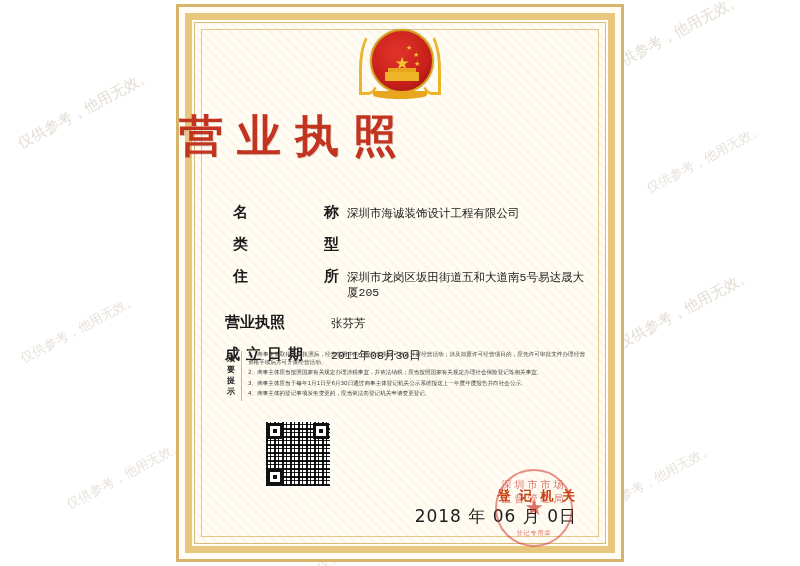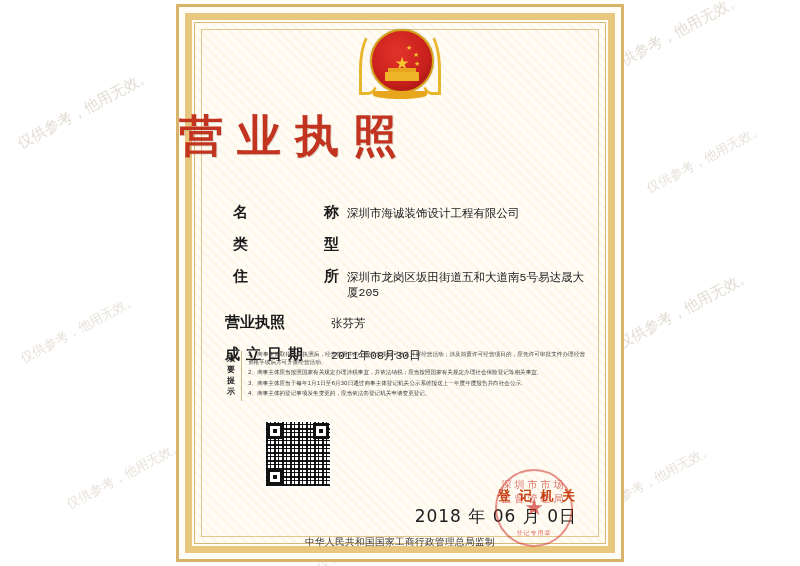--- a/index.html
+++ b/index.html
@@ -426,15 +426,14 @@
       <div class="reg-line">登 记 机 关</div>
       <div class="date-line">2018 年 06 月 0日</div>
     </div>
 
     <div class="seal">
       <div class="seal-text">深圳市市场监督管理局</div>
       <div class="seal-star">★</div>
       <div class="seal-text bottom">登记专用章</div>
     </div>
 
-    <div class="footer">中华人民共和国国家工商行政管理总局监制</div>
   </div>
 </div>
 
 </body></html>

